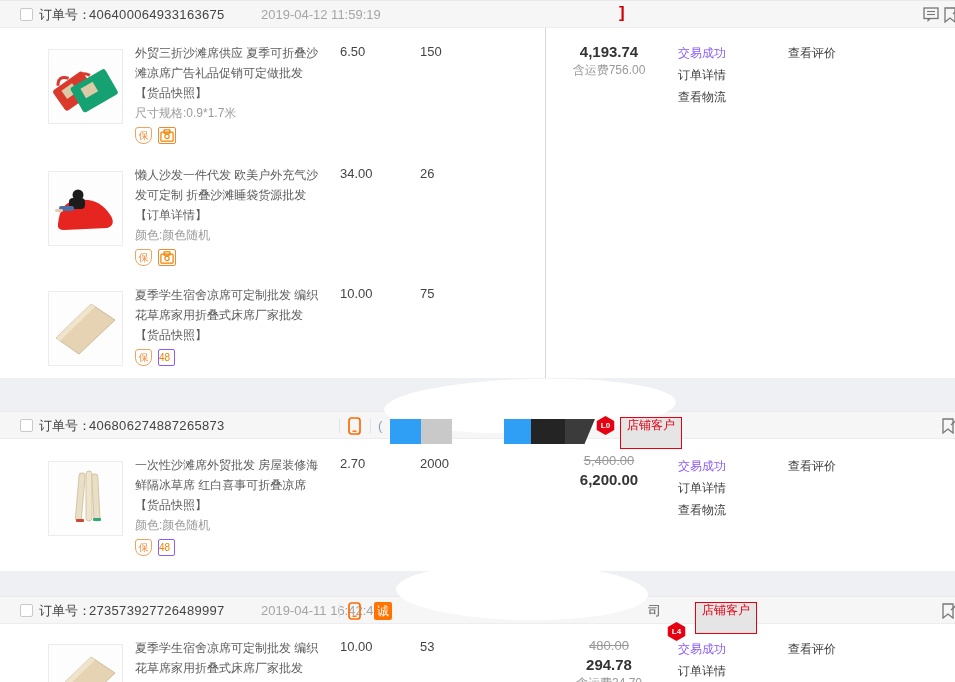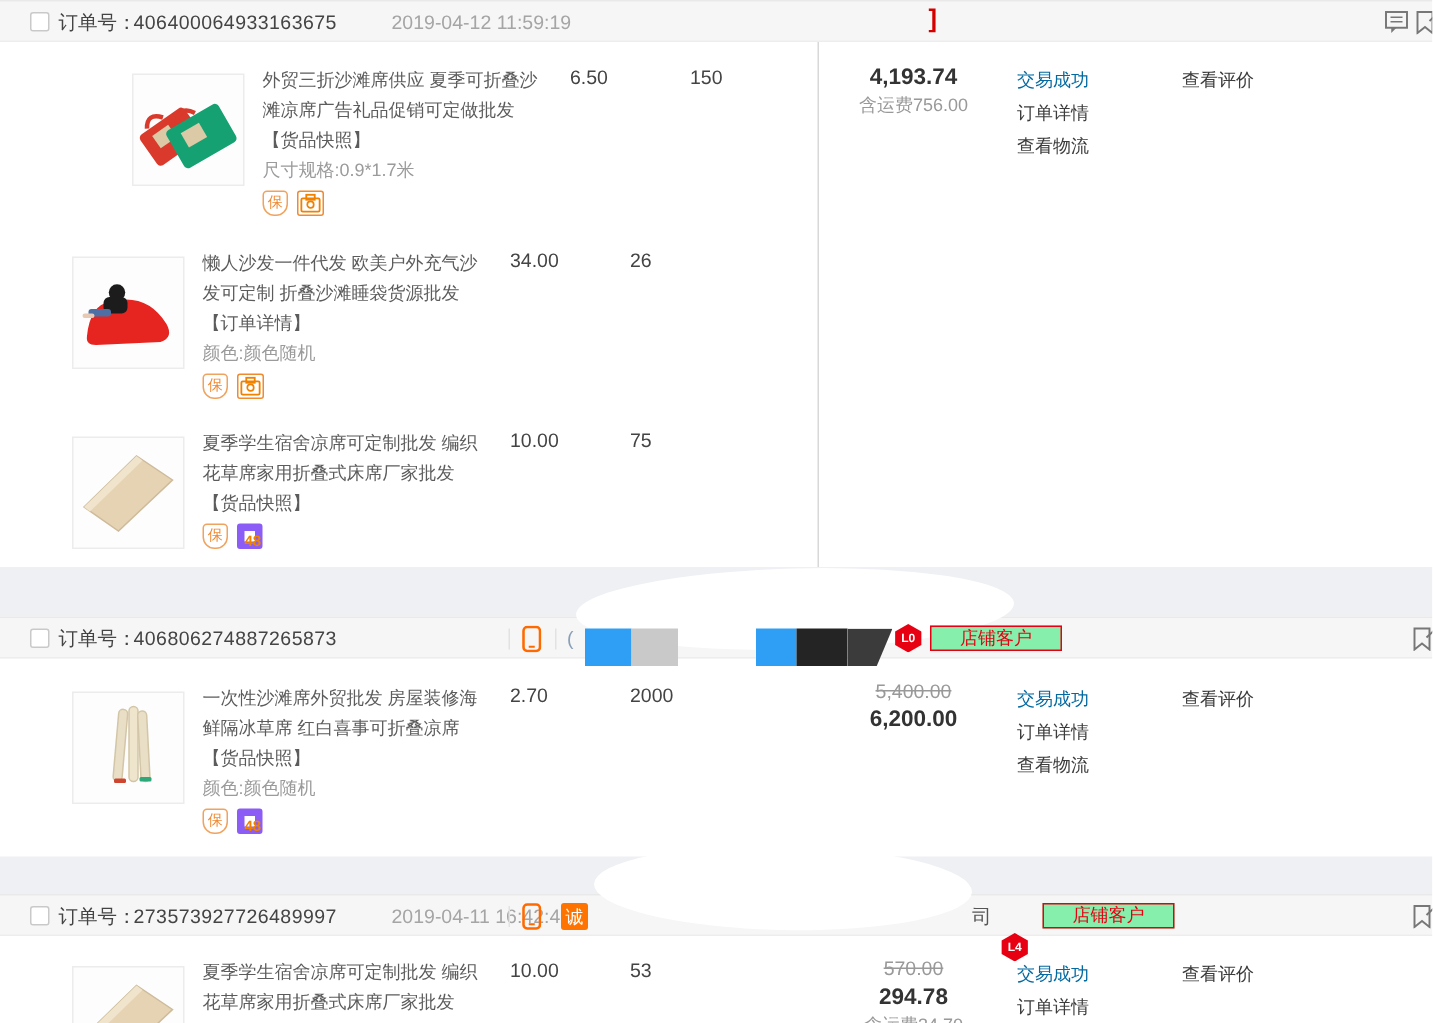--- a/index.html
+++ b/index.html
@@ -29,22 +29,22 @@
     position:absolute; left:374px; top:5px; width:18px; height:18px;
     background:#ff7300; color:#fff; font-size:12px; line-height:18px; text-align:center; border-radius:2px;
   }
   .lvl {
     position:absolute; top:5px; width:19px; height:19px; background:#e60012; color:#fff;
     font-size:8px; font-weight:bold; text-align:center; line-height:19px;
     clip-path:polygon(50% 0,96% 26%,96% 74%,50% 100%,4% 74%,4% 26%);
     z-index:4;
   }
   .shop-tag {
-    position:absolute; top:6px; height:17px; line-height:15px; padding:0 19px;
-    border:1px solid #e60012; color:#e60012; background:#86efac; font-size:12px; z-index:4;
+    position:absolute; top:6px; height:32px; line-height:15px; padding:0 6px;
+    border:1px solid #e60012; color:#e60012; background:#e5e5e5; font-size:12px; z-index:4;
   }
   .hdr-ricon { position:absolute; top:6px; z-index:1; }
   .company-suffix { position:absolute; left:648px; top:0; line-height:27px; color:#555; font-size:13px; z-index:4; }
   .paren { position:absolute; left:378px; top:0; line-height:27px; color:#8aa0b8; font-size:13px; }
   
   .gap { position:absolute; left:0; width:955px; background:#eff0f4; z-index:0; }
   .blob { position:absolute; background:#fff; border-radius:50%; z-index:2; }
   
   .blk { position:absolute; z-index:3; }
   
@@ -58,32 +58,32 @@
   .pinfo { position:absolute; left:135px; top:0; width:184px; }
   .ptitle { color:#5c5c5c; line-height:20px; cursor:pointer; }
   .pspec { color:#9b9b9b; line-height:20px; }
   .pbadges { margin-top:3px; height:18px; display:flex; gap:6px; align-items:center; }
   .badge-shield {
     display:inline-block; width:17px; height:17px; border:1px solid #f0a35e; color:#ef8a35;
     font-size:10px; text-align:center; line-height:15px;
     border-radius:3px 3px 8px 8px;
   }
   .badge-48 {
-    display:inline-block; width:17px; height:17px; border:5px solid #8b5cf6; color:#f08200;
-    font-size:10px; font-weight:bold; text-align:center; line-height:15px; border-radius:2px;
+    display:inline-block; width:17px; height:17px; border:1px solid #8b5cf6; color:#f08200;
+    font-size:10px; font-weight:normal; text-align:left; line-height:15px; border-radius:2px;
   }
   .badge-cam { display:inline-block; width:18px; height:17px; border:1px solid #f08a2e; border-radius:2px; text-align:center; }
   .pprice { position:absolute; left:340px; top:1px; width:62px; color:#444; font-size:13px; }
   .pqty   { position:absolute; left:420px; top:1px; width:52px; color:#444; font-size:13px; }
   .sum { position:absolute; left:550px; width:118px; text-align:center; }
   .sum-orig { color:#999; font-size:13px; text-decoration:line-through; line-height:18px; }
   .sum-total { color:#333; font-size:15px; font-weight:bold; line-height:19px; }
   .sum-ship { color:#999; font-size:12px; line-height:19px; }
   .acts { position:absolute; left:678px; width:92px; line-height:22px; }
-  .st-ok { color:#0369a1; cursor:default; }
+  .st-ok { color:#8b5cf6; cursor:default; }
   .lnk { color:#3c3c3c; cursor:pointer; display:block; }
   .review { position:absolute; left:788px; line-height:22px; color:#3c3c3c; cursor:pointer; }
 </style>
 </head>
 <body>
 
 <div class="page">
 
   <div class="ohdr" style="top:0;">
     <span class="cb"></span>
@@ -103,21 +103,21 @@
       <svg width="18" height="16" viewBox="0 0 18 16">
           <path d="M2 1 H12 V15 L7 11 L2 15 Z" fill="none" stroke="#777" stroke-width="1.3"></path>
           <line x1="10" y1="7" x2="17" y2="0.5" stroke="#777" stroke-width="1.3"></line>
         </svg>
     </span>
   </div>
 
   <div class="obody" style="top:28px;height:350px;">
     <div class="vdiv"></div>
 
-    <div class="prow" style="top:15px;margin-left:40px;">
+    <div class="prow" style="top:15px;">
       <div class="pimg">
         <svg width="73" height="73" viewBox="0 0 73 73">
           <g transform="rotate(-35 28 42)">
               <path d="M16 26 q6 -9 13 0" fill="none" stroke="#d93a2b" stroke-width="3"></path>
               <rect x="8" y="27" width="36" height="25" rx="3" fill="#d93a2b"></rect>
               <rect x="16" y="32" width="13" height="10" fill="#dcc9a6"></rect>
             </g>
           <g transform="rotate(-30 46 42)">
               <path d="M36 25 q7 -10 14 0" fill="none" stroke="#d93a2b" stroke-width="3"></path>
               <rect x="26" y="26" width="40" height="29" rx="3" fill="#16a173"></rect>
@@ -305,21 +305,21 @@
         </svg>
       </div>
       <div class="pinfo">
         <div class="ptitle">夏季学生宿舍凉席可定制批发 编织花草席家用折叠式床席厂家批发 【货品快照】</div>
 
       </div>
       <div class="pprice">10.00</div>
       <div class="pqty">53</div>
     </div>
     <div class="sum" style="top:13px;">
-      <div class="sum-orig">570.00</div>
+      <div class="sum-orig">480.00</div>
       <div class="sum-total">294.78</div>
       <div class="sum-ship">含运费34.70</div>
     </div>
     <div class="acts" style="top:14px;">
       <span class="st-ok">交易成功</span>
       <span class="lnk">订单详情</span>
       
     </div>
     <div class="review" style="top:14px;">查看评价</div>
   </div>

